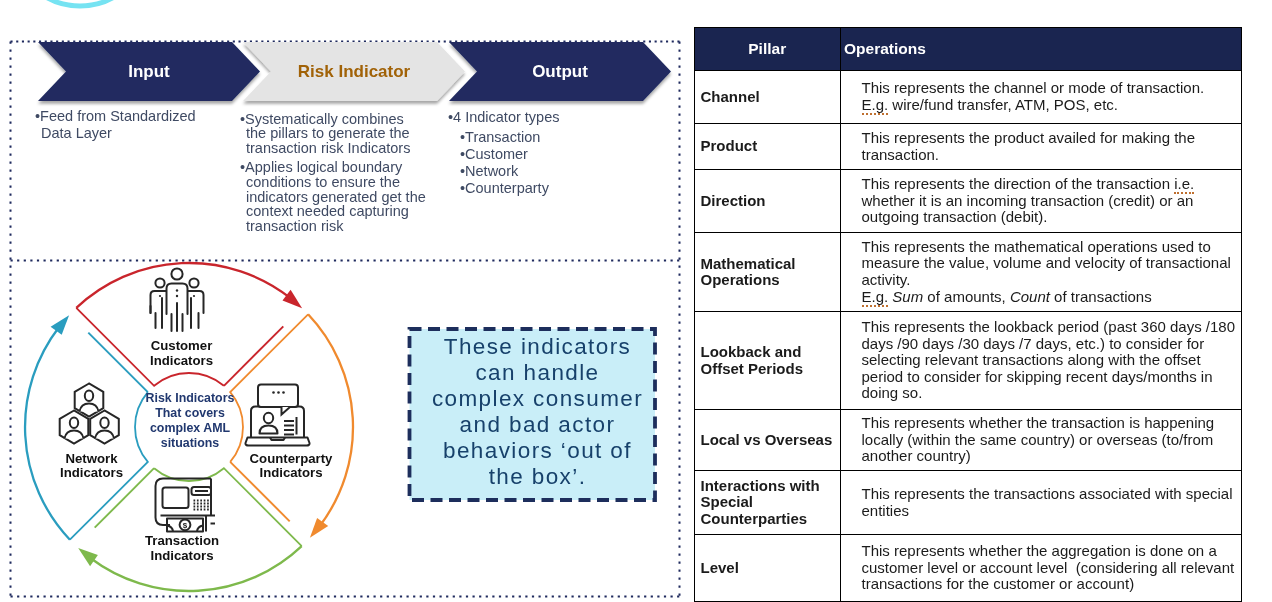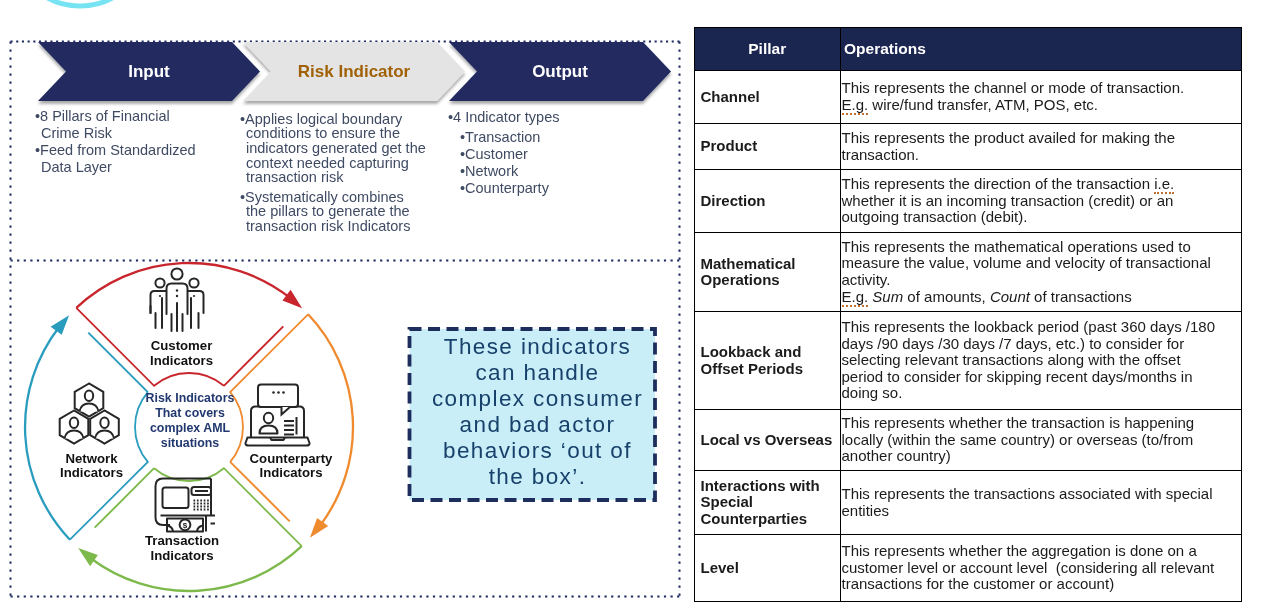--- a/index.html
+++ b/index.html
@@ -14,21 +14,21 @@
   .blist .it{padding-left:6px;text-indent:-6px;margin-bottom:4.5px;}
   .blist .sub{margin-left:12px;margin-bottom:2.2px;}
   
   table.tbl{position:absolute;left:694px;top:27px;border-collapse:collapse;table-layout:fixed;
             font-size:15px;color:#1b1b1b;}
   table.tbl td,table.tbl th{border:1.5px solid #000;vertical-align:middle;padding:2px 6px 2px 5.5px;overflow:hidden;}
   table.tbl th{background:#1a2550;color:#fff;font-size:15.5px;padding:12px 7px;}
   table.tbl .c1{width:130.5px;}
   table.tbl .c2{width:389.5px;}
   table.tbl td.p{font-weight:bold;line-height:16.5px;margin-left:37px;}
-  table.tbl td.d{line-height:16.6px;white-space:nowrap;padding-left:1px;}
+  table.tbl td.d{line-height:16.6px;white-space:nowrap;padding-left:21px;}
   .sp{border-bottom:2.5px dotted #bf7030;}
   
   .dlab{position:absolute;font-weight:bold;color:#111;font-size:13.2px;line-height:14.6px;text-align:center;}
 </style>
 </head>
 <body>
 
 <svg class="abs" style="left:0;top:0" width="1272" height="602" viewBox="0 0 1272 602">
   <circle cx="80" cy="-62" r="68" fill="none" stroke="#76e3f2" stroke-width="5"></circle>
   <g fill="none" stroke="#1f2a5e" stroke-width="2">
@@ -163,26 +163,25 @@
 <rect x="207.1" y="505.5" width="1.7" height="2.0"></rect>
 <rect x="207.1" y="508.5" width="1.7" height="2.0"></rect>
 </g>
 </svg>
 
 <div class="chevlab" style="left:38px;width:222px;">Input</div>
 <div class="chevlab" style="left:243px;width:222px;color:#a16207;">Risk Indicator</div>
 <div class="chevlab" style="left:449px;width:222px;">Output</div>
 
 <div class="blist" style="left:35px;top:107.5px;width:200px;line-height:17.3px;">
-  <div class="it" style="margin-bottom:0;">•8 Pillars of Financial<br>Crime Risk</div>
   <div class="it" style="margin-bottom:0;">•Feed from Standardized<br>Data Layer</div>
 </div>
 <div class="blist" style="left:240px;top:111.5px;width:215px;">
+  <div class="it">•Systematically combines<br>the pillars to generate the<br>transaction risk Indicators</div>
   <div class="it">•Applies logical boundary<br>conditions to ensure the<br>indicators generated get the<br>context needed capturing<br>transaction risk</div>
-  <div class="it">•Systematically combines<br>the pillars to generate the<br>transaction risk Indicators</div>
 </div>
 <div class="blist" style="left:448px;top:110px;width:170px;line-height:15px;">
   <div class="it">•4 Indicator types</div>
   <div class="it sub">•Transaction</div>
   <div class="it sub">•Customer</div>
   <div class="it sub">•Network</div>
   <div class="it sub">•Counterparty</div>
 </div>
 
 <div class="dlab" style="left:121px;top:339px;width:121px;">Customer<br>Indicators</div>

